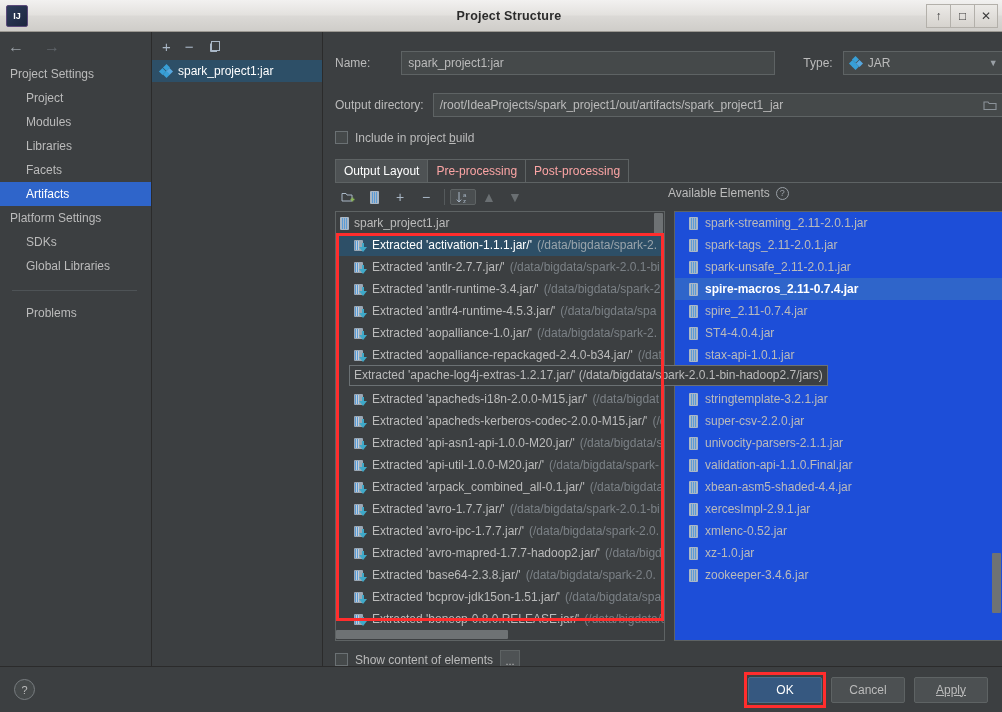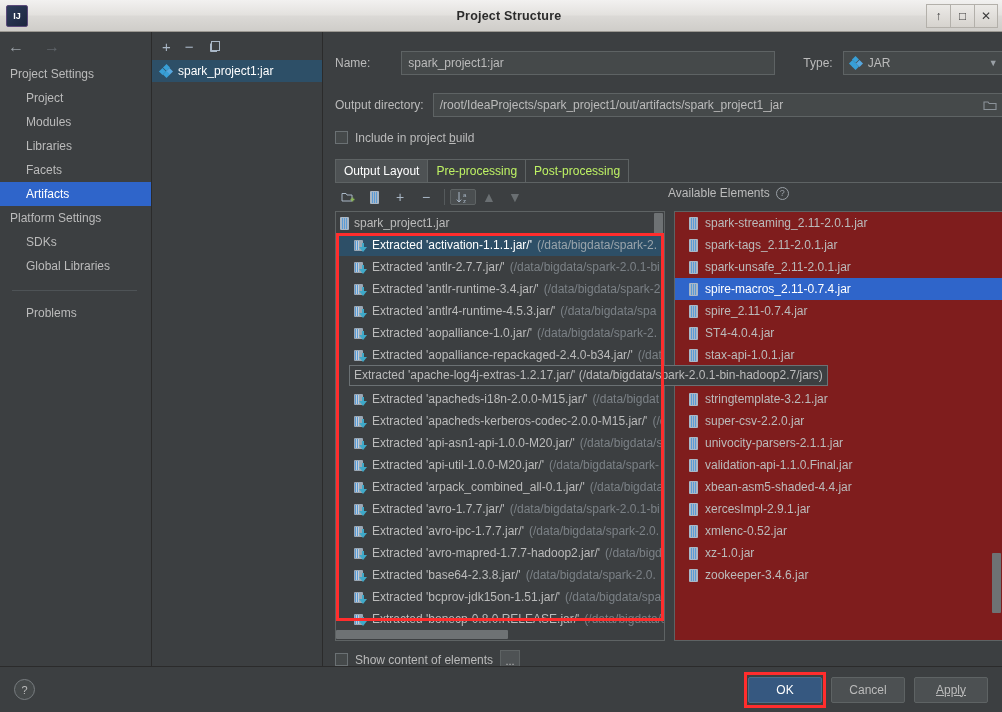--- a/index.html
+++ b/index.html
@@ -116,21 +116,21 @@
     position: absolute; right: 3px; top: 3px; width: 18px; height: 16px;
     color: #8b9299; font-size: 11px; display: flex; align-items: center; justify-content: center;
   }
 
   .row-chk { display: flex; align-items: flex-start; gap: 7px; margin-top: 13px; }
   .chk { width: 13px; height: 13px; background: #45494a; border: 1px solid #6b7174; flex:0 0 13px; }
   .u { text-decoration: underline; }
 
   .tabs { display: flex; margin-top: 14px; border-bottom: 1px solid #5e6364; }
   .tab {
-    font-size: 12px; color: #bef264; padding: 4px 8px 4px 8px;
+    font-size: 12px; color: #fca5a5; padding: 4px 8px 4px 8px;
     border: 1px solid #5e6364; border-bottom: none; background: #3c3f41;
     margin-right: -1px;
   }
   .tab.active { background: #4e5254; color: #ffffff; }
 
   .ol-toolbar { height: 28px; display: flex; align-items: center; gap: 0; position: relative; }
   .ol-toolbar .tb-ic { width: 26px; display:flex; align-items:center; justify-content:center; color:#a9b7c6; font-size:14px; }
   .ol-sep { width: 1px; height: 16px; background: #555a5c; margin: 0 5px; }
   .sortbtn { border: 1px solid #5e6364; background: #4a4e50; border-radius: 2px; }
   .avail-hdr {
@@ -142,21 +142,21 @@
     color: #9aa0a6; font-size: 9px; display: flex; align-items: center; justify-content: center;
   }
 
   .panes { display: flex; height: 430px; position: relative; }
 
   .tree-pane {
     width: 330px; flex: 0 0 330px; background: #3c3f41;
     border: 1px solid #5e6364; position: relative; overflow: hidden;
   }
   .avail-pane {
-    flex: 1; margin-left: 9px; background: #7f1d1d;
+    flex: 1; margin-left: 9px; background: #1d4ed8;
     border: 1px solid #5e6364; position: relative; overflow: hidden;
   }
 
   .trow {
     height: 22px; display: flex; align-items: center; gap: 5px;
     padding-left: 4px; font-size: 12px; color: #bbbbbb; white-space: nowrap;
   }
   .trow.root { padding-left: 4px; }
   .trow.child { padding-left: 18px; }
   .trow.selected { background: #2d4f67; color: #ffffff; }
@@ -178,21 +178,21 @@
   .exticon .st { position:absolute; left:1px; top:2px; width:4px; height:9px;
     background: repeating-linear-gradient(to right, #5b9bd5 0 1px, #c3ced8 1px 2px); }
   .exticon .ar { position:absolute; right:0; bottom:0px; width:0; height:0;
     border-left:4px solid transparent; border-right:4px solid transparent; border-top:5px solid #3fa9c9; }
   .exticon .as { position:absolute; right:3px; bottom:4px; width:2px; height:5px; background:#3fa9c9; }
 
   .arow {
     height: 22px; display: flex; align-items: center; gap: 7px;
     padding-left: 14px; font-size: 12px; color: #bbbbbb; white-space: nowrap;
   }
-  .arow.selected { background: #2f65ca; color: #ffffff; }
+  .arow.selected { background: #2f65ca; color: #ffffff; font-weight: bold; }
 
   
   .vscroll { position: absolute; right: 1px; width: 9px; background: transparent; }
   .vthumb { position: absolute; right: 0; width: 9px; background: #6e7274; border-radius: 1px; }
   .hscroll { position: absolute; left: 0; bottom: 1px; height: 9px; }
   .hthumb { position: absolute; height: 9px; background: #6e7274; border-radius: 1px; }
 
   
   .tooltip {
     position: absolute; background: #3c3f41; border: 1px solid #6b7174;

